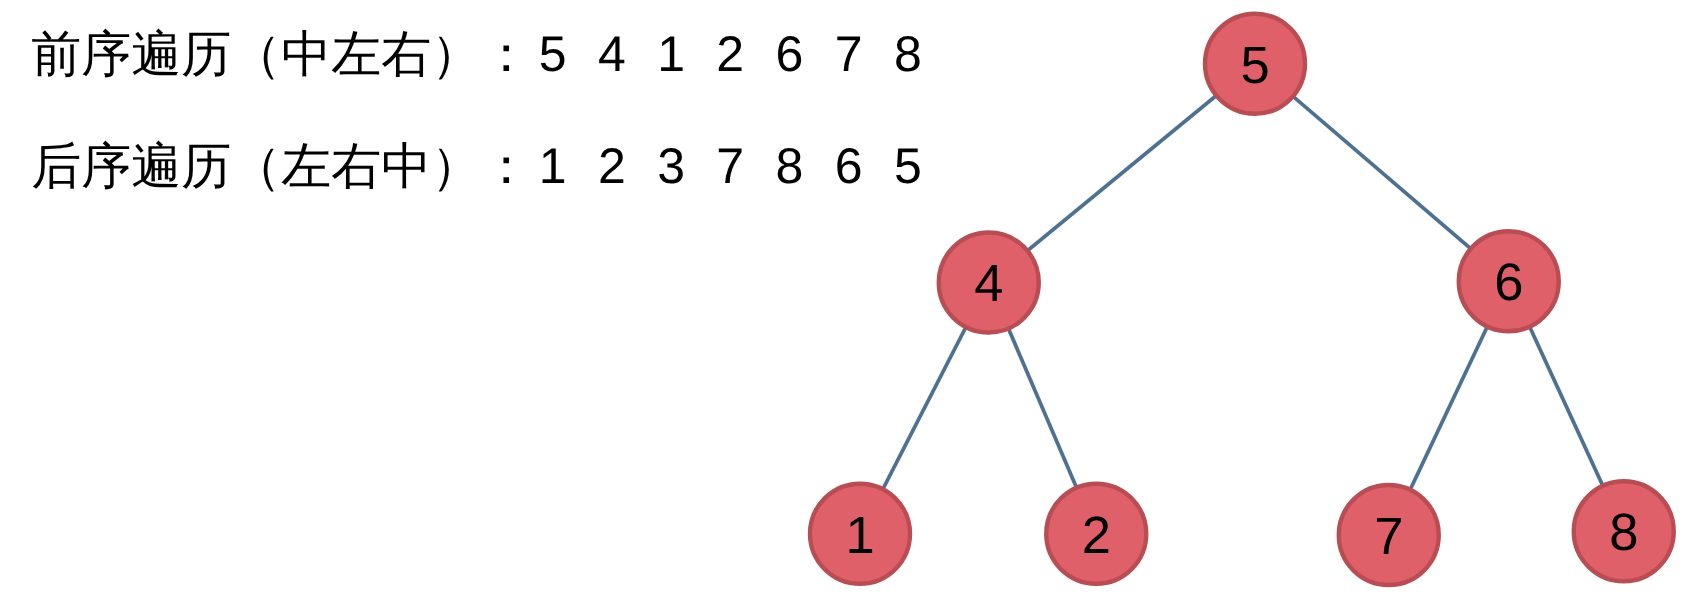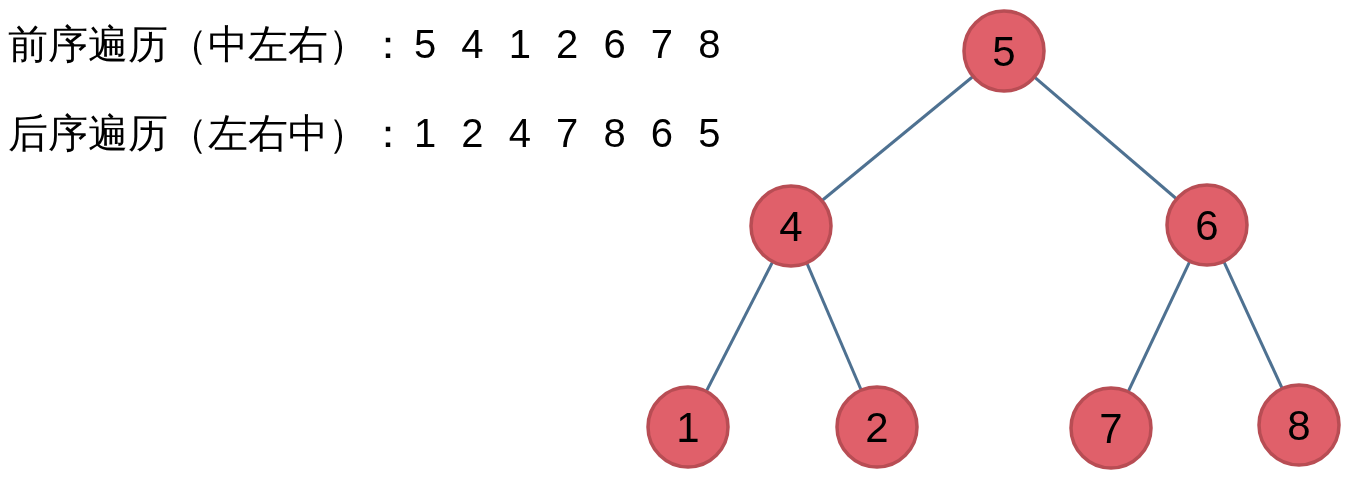--- a/index.html
+++ b/index.html
@@ -10,21 +10,21 @@
   }
   #page {
     position: relative;
     width: 1352px;
     height: 490px;
     background: #ffffff;
     overflow: hidden;
   }
   #traversal-block {
     position: absolute;
-    left: 8px;
+    left: 25px;
     top: 22px;
     z-index: 2;
     text-align: right;
   }
   .trav-line {
     height: 44px;
     line-height: 44px;
     margin-bottom: 45px;
     font-size: 40px;
     color: #000000;
@@ -49,21 +49,21 @@
 </head>
 <body>
 
 <div id="page">
 
   <div id="traversal-block">
     <div class="trav-line">
       <span class="trav-label">前序遍历（中左右）：</span><span class="trav-seq">5 4 1 2 6 7 8</span>
     </div>
     <div class="trav-line">
-      <span class="trav-label">后序遍历（左右中）：</span><span class="trav-seq">1 2 4 7 8 6 5</span>
+      <span class="trav-label">后序遍历（左右中）：</span><span class="trav-seq">1 2 3 7 8 6 5</span>
     </div>
   </div>
 
   <svg id="tree-svg" viewBox="0 0 1352 490" xmlns="http://www.w3.org/2000/svg">
       <line x1="1004" y1="51" x2="791" y2="226" stroke="#4E7191" stroke-width="3"></line>
       <line x1="1004" y1="51" x2="1207" y2="225" stroke="#4E7191" stroke-width="3"></line>
       <line x1="791" y1="226" x2="688" y2="427" stroke="#4E7191" stroke-width="3"></line>
       <line x1="791" y1="226" x2="877" y2="427" stroke="#4E7191" stroke-width="3"></line>
       <line x1="1207" y1="225" x2="1111" y2="428" stroke="#4E7191" stroke-width="3"></line>
       <line x1="1207" y1="225" x2="1299" y2="425" stroke="#4E7191" stroke-width="3"></line>

